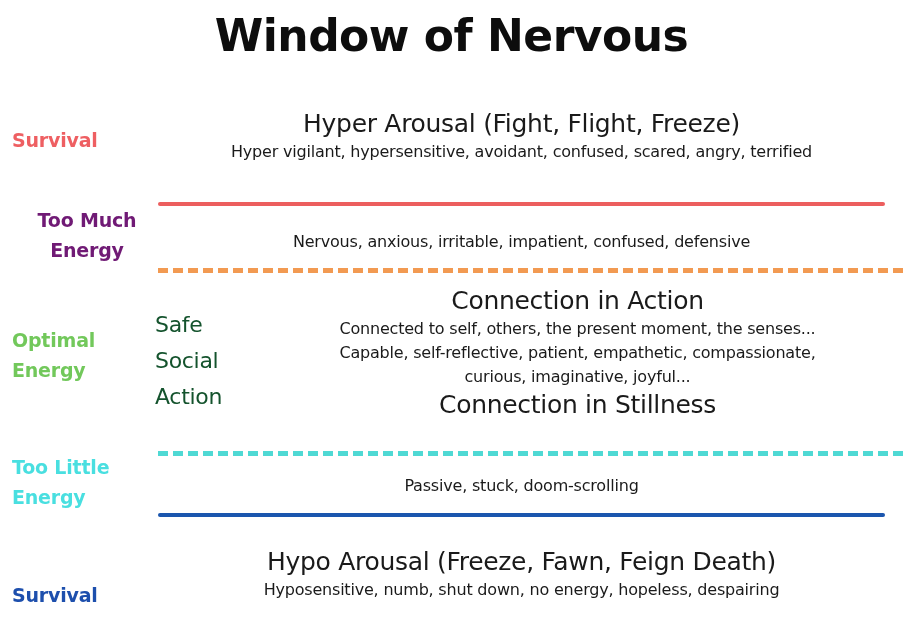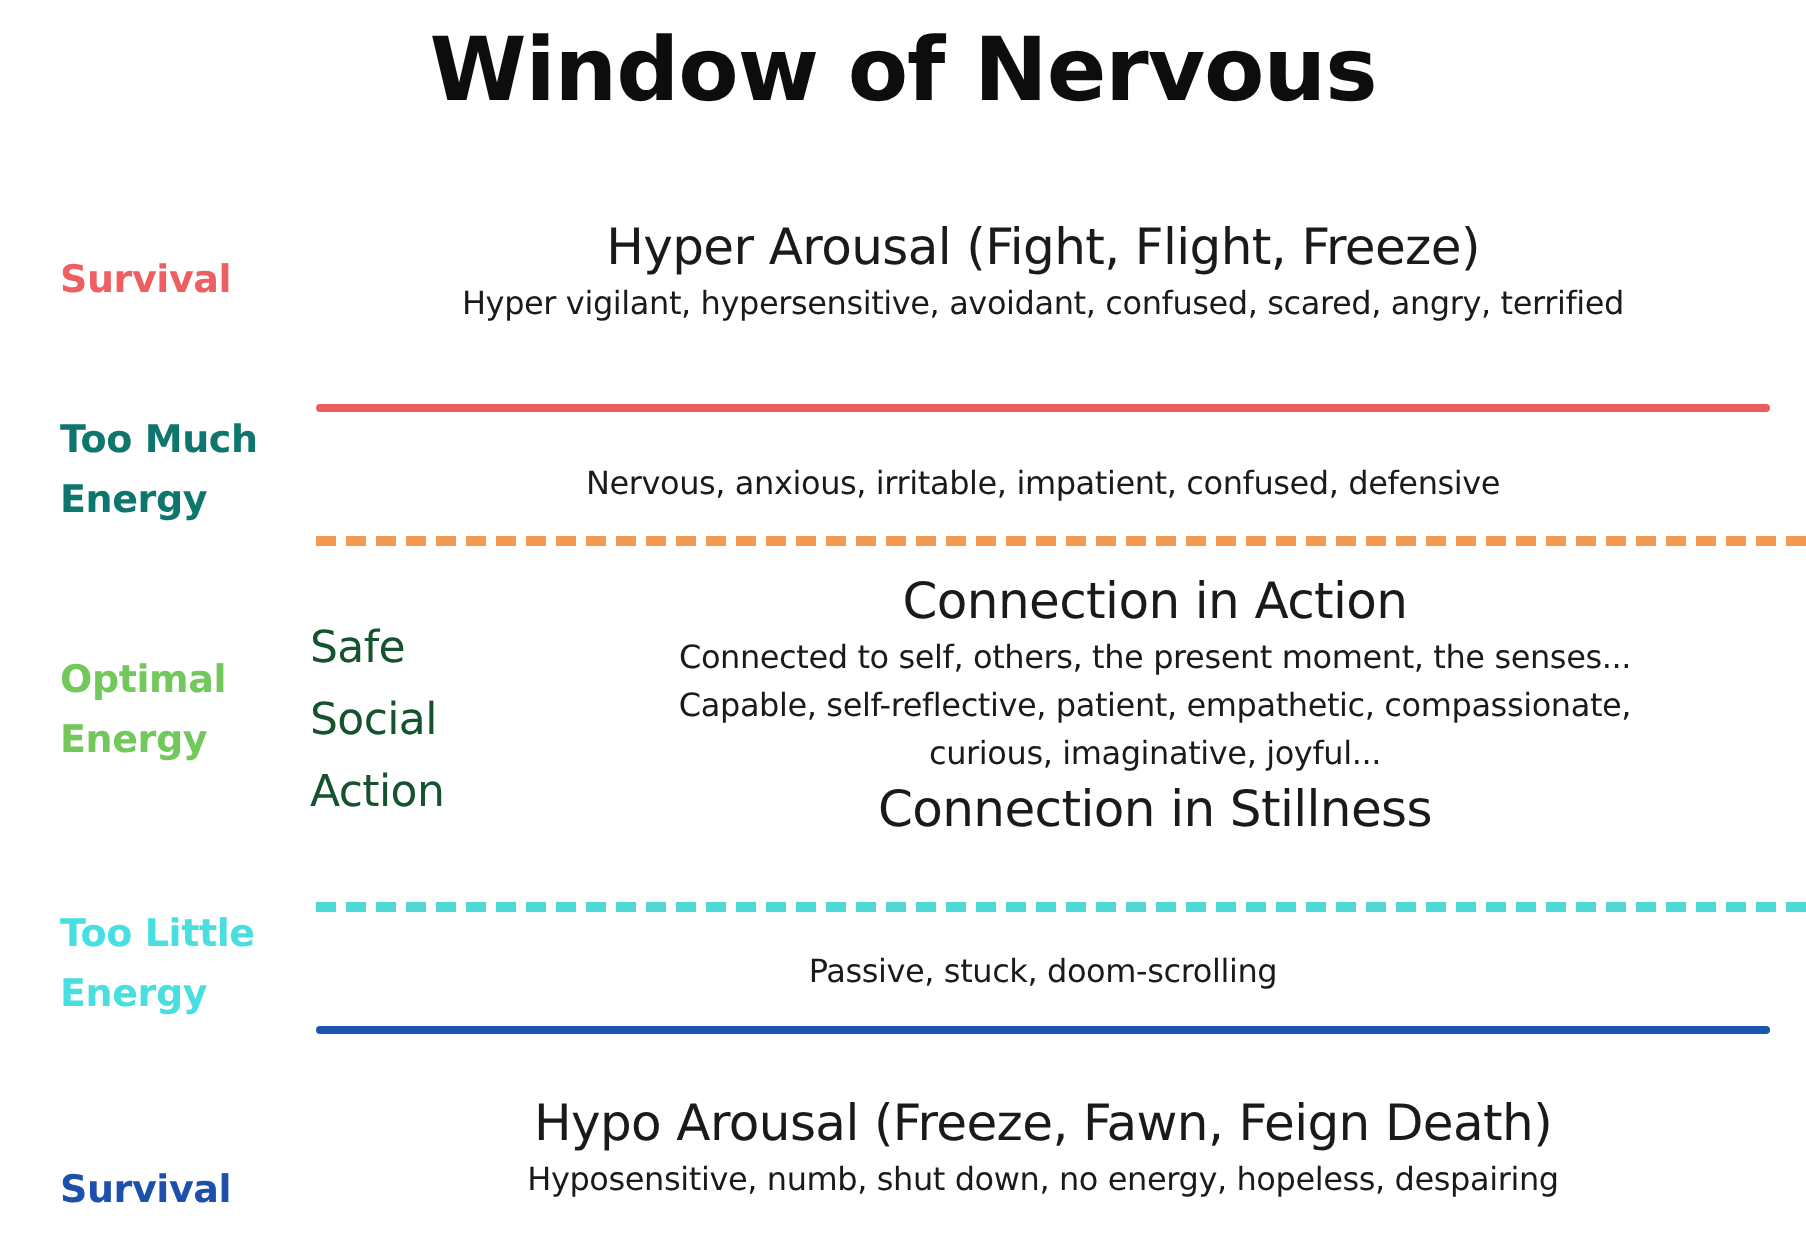--- a/index.html
+++ b/index.html
@@ -38,24 +38,23 @@
   .zone-label {
     position: absolute;
     left: 12px;
     width: 150px;
     font-family: "DejaVu Sans", sans-serif;
     font-weight: bold;
     font-size: 19px;
     line-height: 30px;
     letter-spacing: -0.2px;
     text-align: left;
-    margin-left: 18px;
   }
   .zl-survival-top   { top: 125px;  color: #ee5f62; }
-  .zl-too-much       { top: 205px;  color: #0f766e; }
+  .zl-too-much       { top: 205px;  color: #701a75; text-align: center; }
   .zl-optimal        { top: 325px;  color: #72c85b; }
   .zl-too-little     { top: 452px;  color: #49dfe0; }
   .zl-survival-bot   { top: 580px;  color: #1d4fad; }
 
   
   .divider {
     position: absolute;
     left: 158px;
   }
   .divider.solid {

